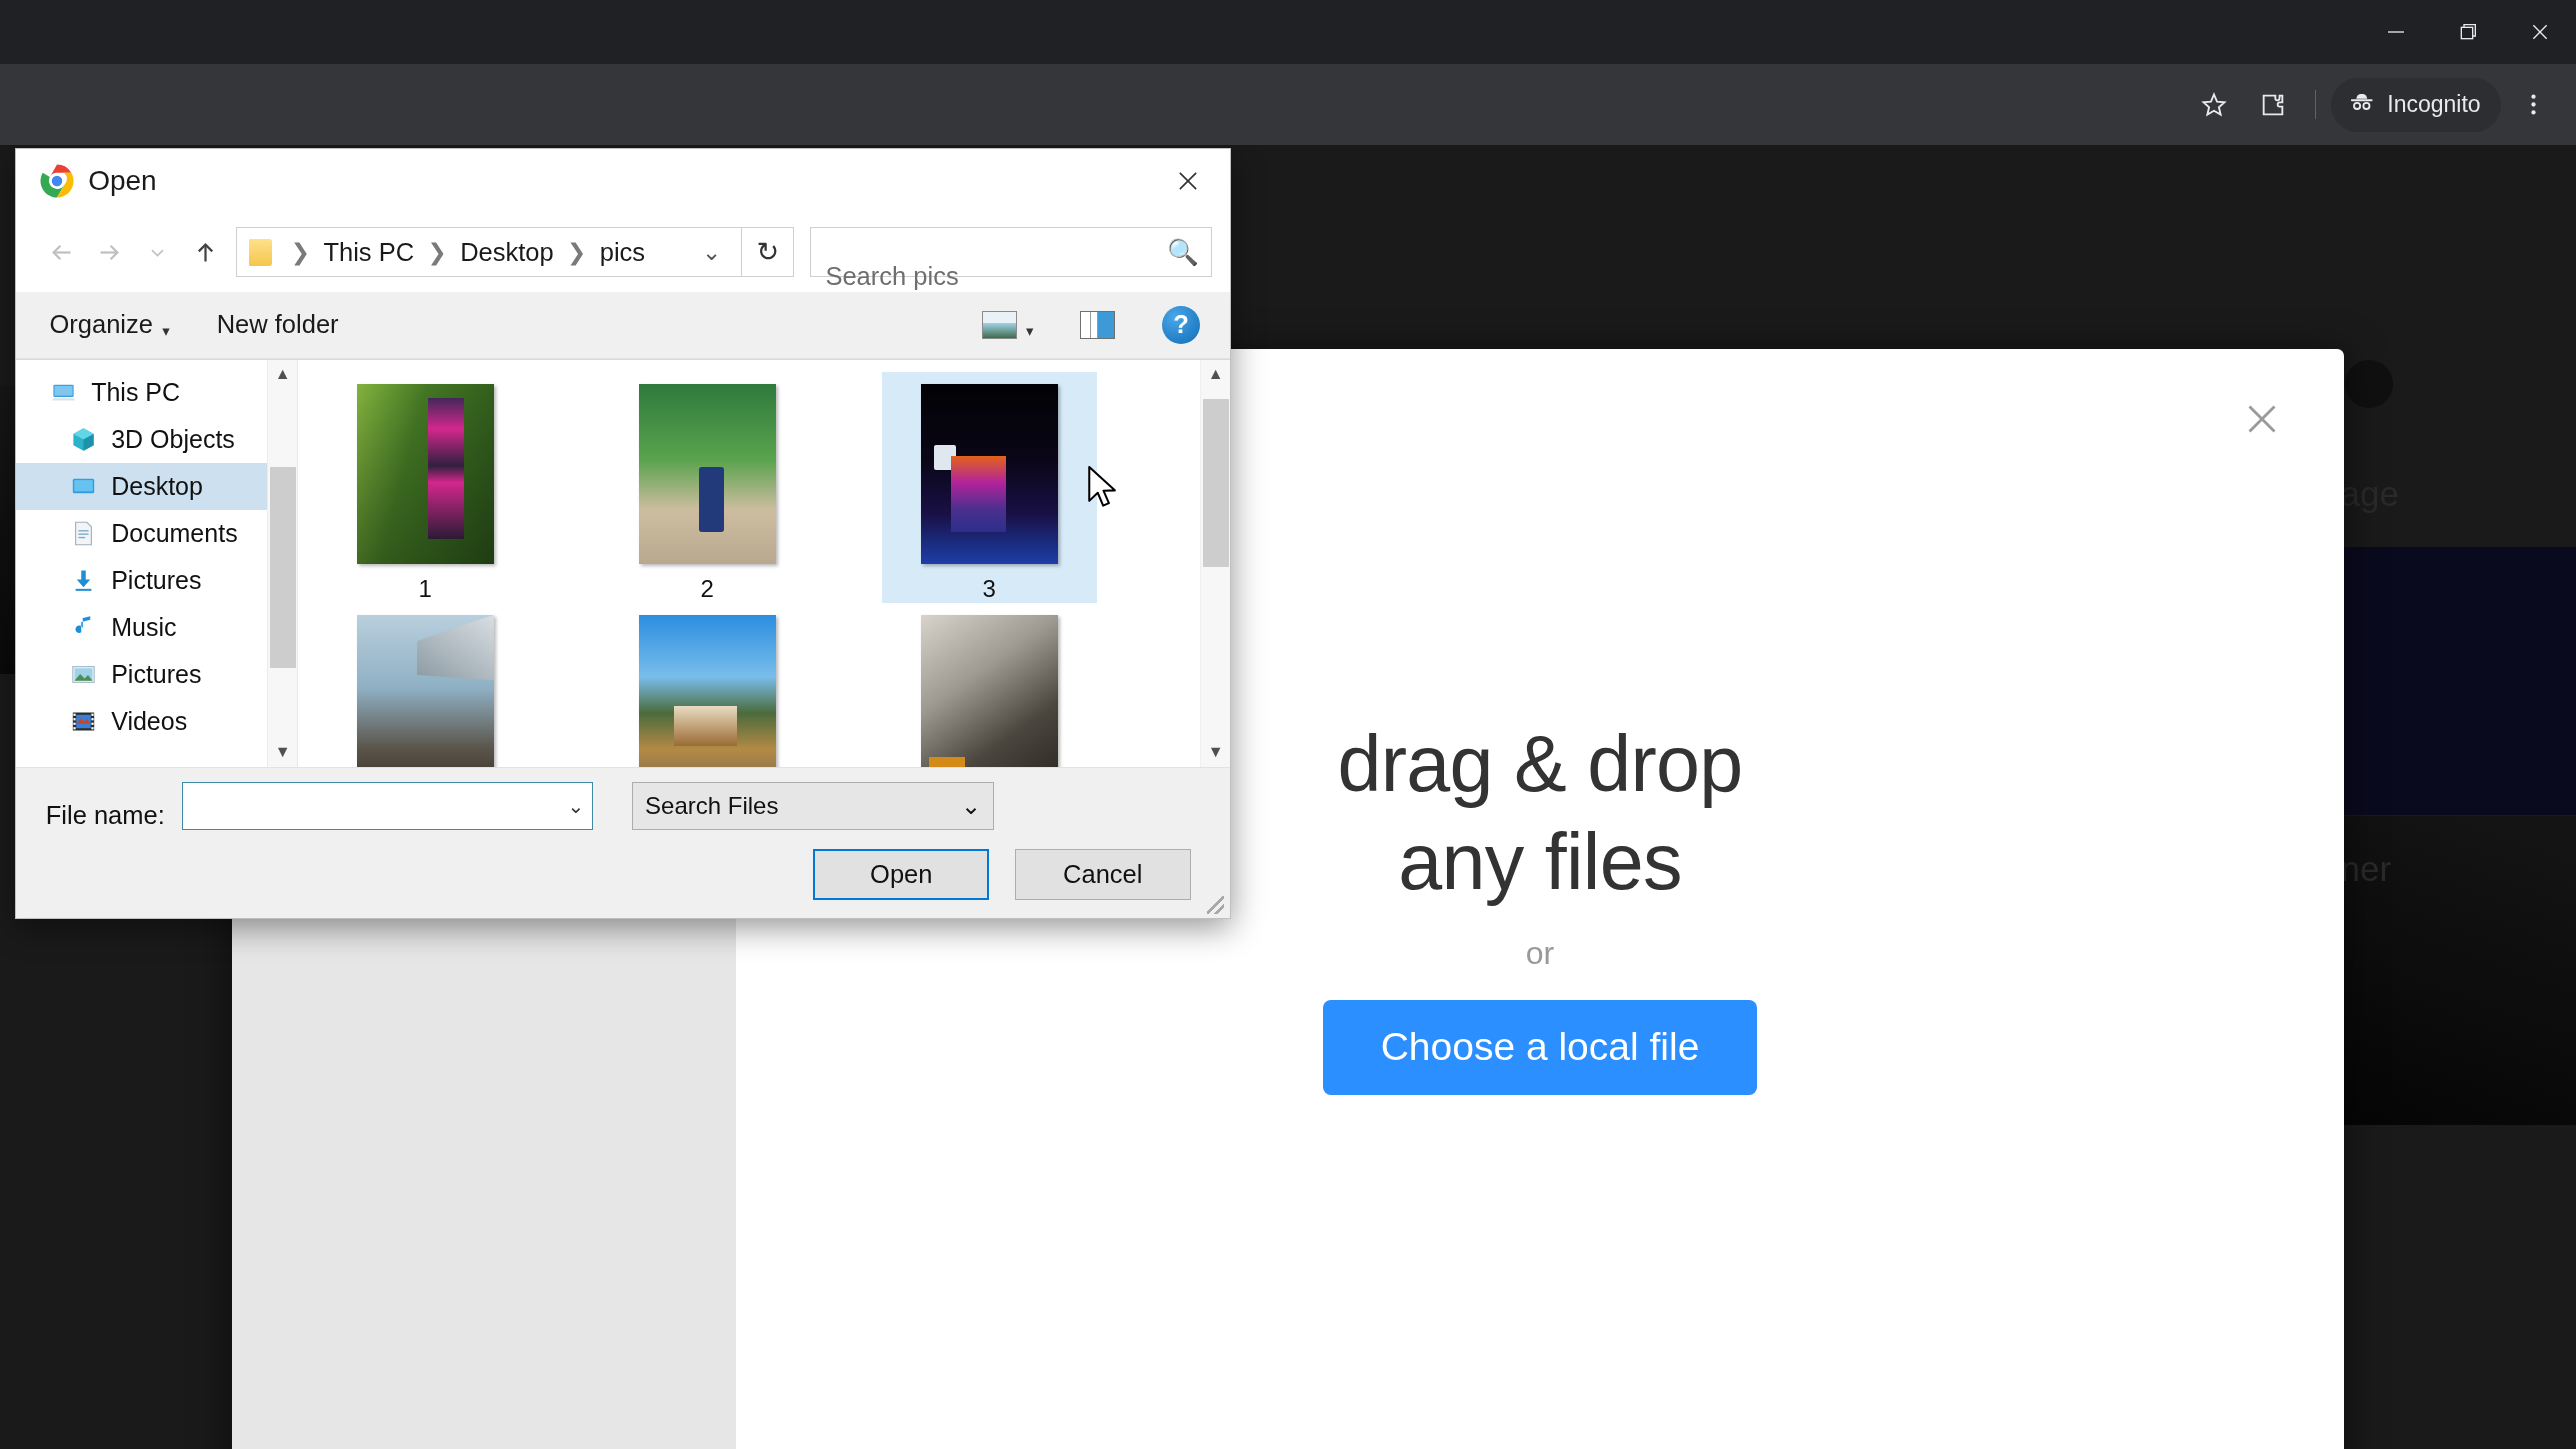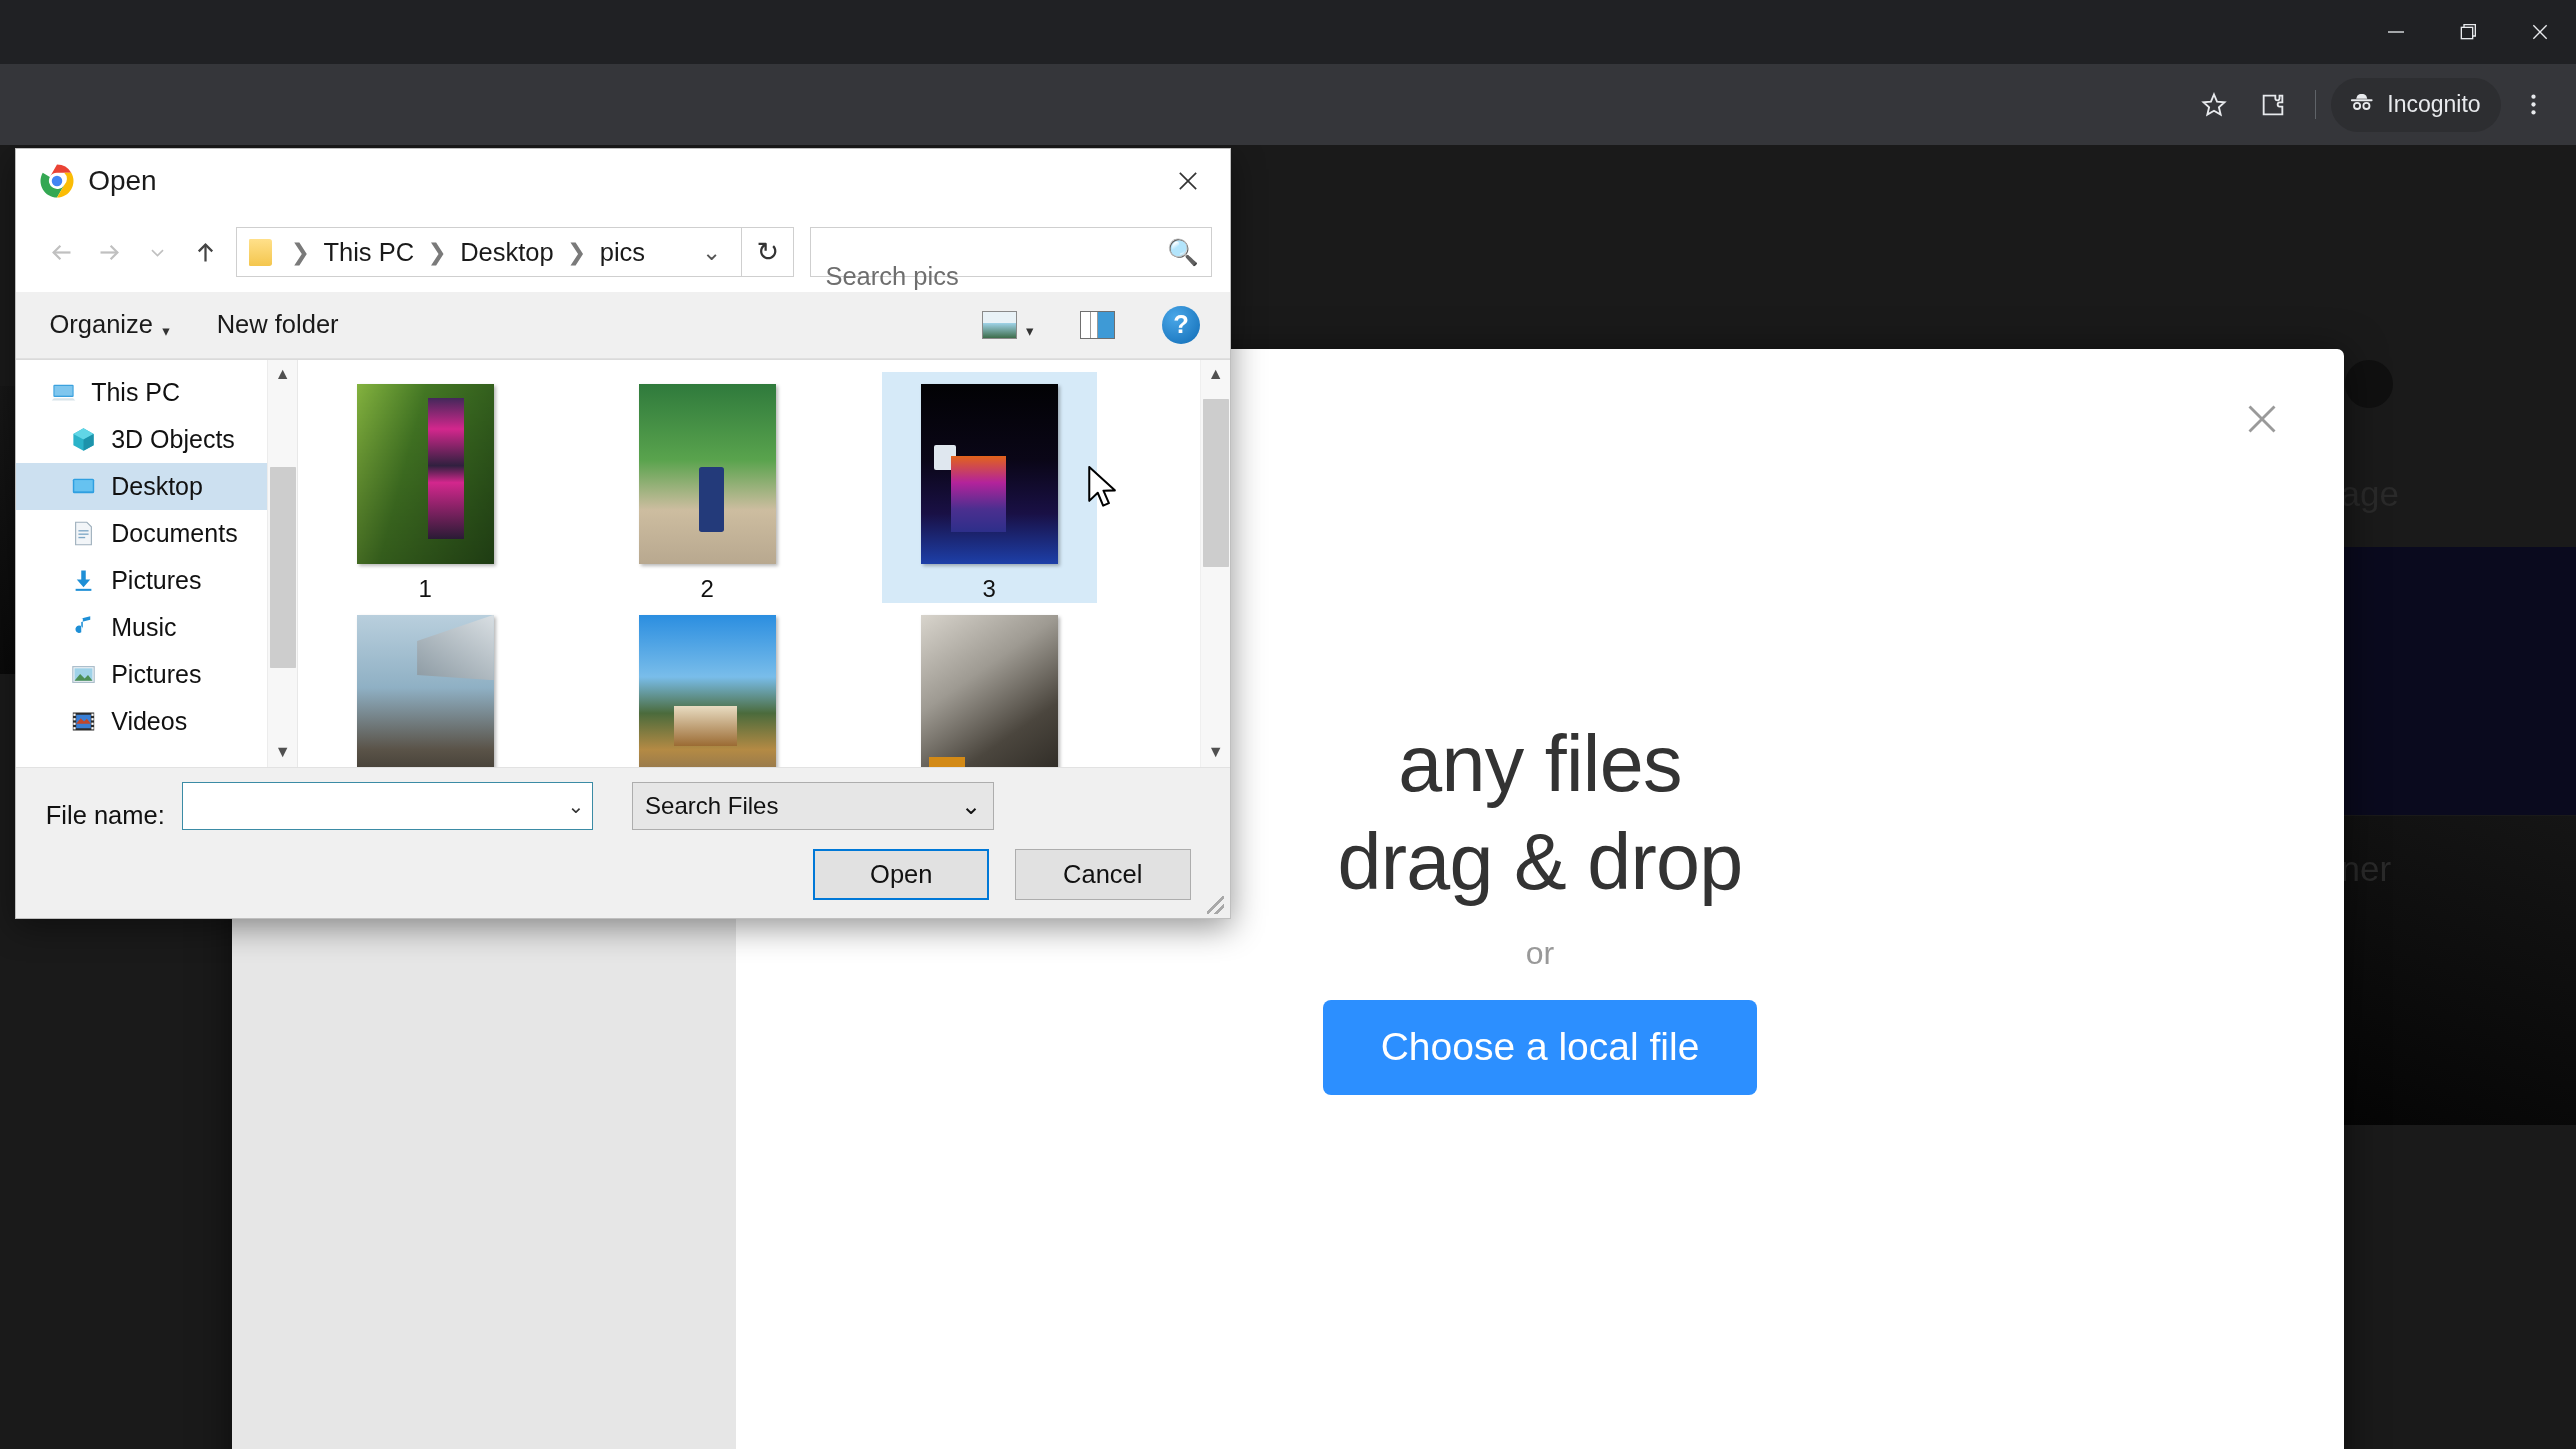--- a/index.html
+++ b/index.html
@@ -476,22 +476,22 @@
       </div>
 
       <div id="uc-main">
         <div id="uc-close">
           <svg width="40" height="40" viewBox="0 0 24 24" stroke="currentColor" stroke-width="1.7">
               <line x1="4.5" y1="4.5" x2="19.5" y2="19.5"></line>
               <line x1="19.5" y1="4.5" x2="4.5" y2="19.5"></line>
             </svg>
         </div>
         <div id="uc-dragdrop">
+          <div>drag &amp; drop</div>
           <div>any files</div>
-          <div>drag &amp; drop</div>
         </div>
         <div id="uc-or">or</div>
         <button id="uc-choose">Choose a local file</button>
       </div>
     </div>
 
     <div id="open-dialog">
 
       <div id="od-titlebar">
         <span id="od-chrome-icon">

